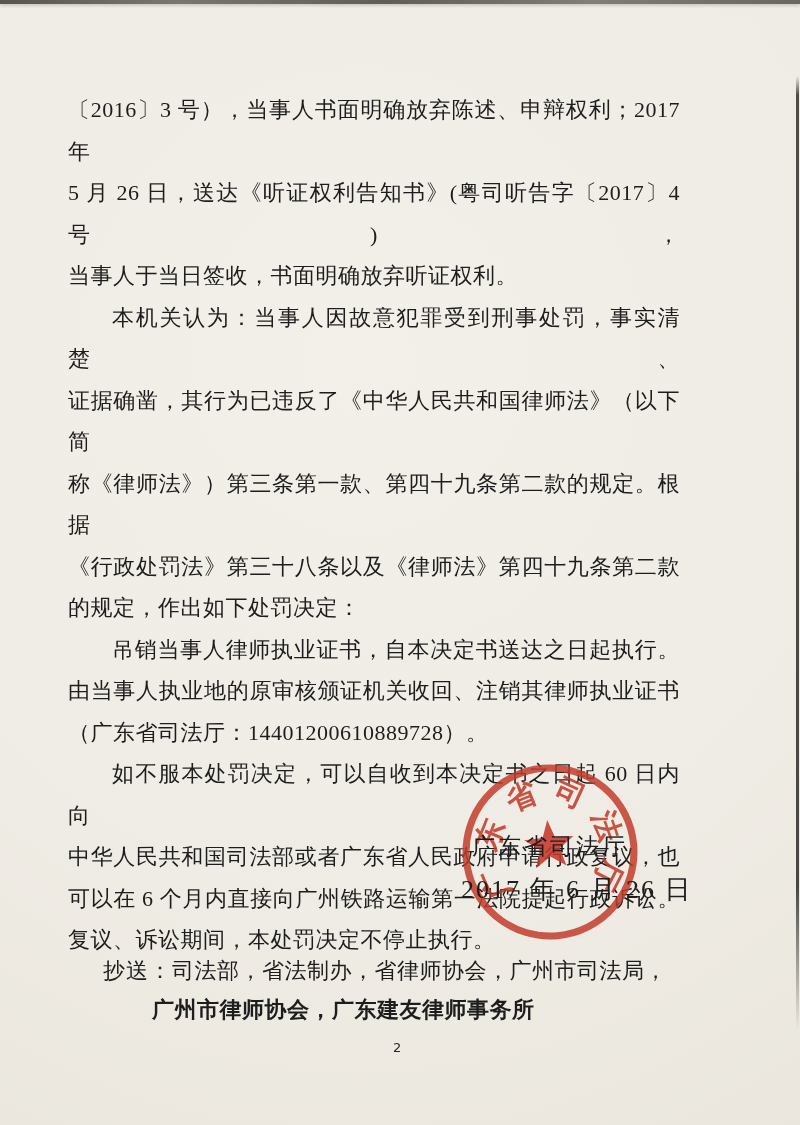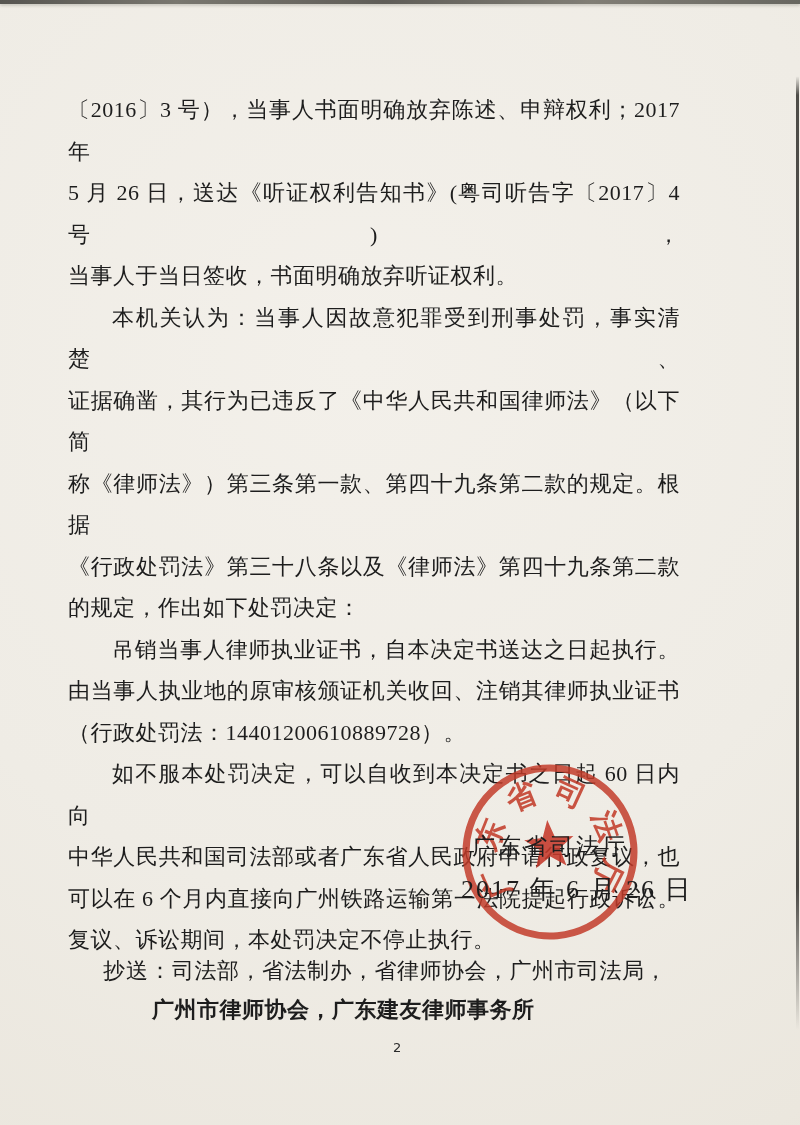--- a/index.html
+++ b/index.html
@@ -65,21 +65,21 @@
     <div class="line">〔2016〕3 号），当事人书面明确放弃陈述、申辩权利；2017 年</div>
     <div class="line">5 月 26 日，送达《听证权利告知书》(粤司听告字〔2017〕4 号)，</div>
     <div class="line last">当事人于当日签收，书面明确放弃听证权利。</div>
     <div class="line ind">本机关认为：当事人因故意犯罪受到刑事处罚，事实清楚、</div>
     <div class="line">证据确凿，其行为已违反了《中华人民共和国律师法》（以下简</div>
     <div class="line">称《律师法》）第三条第一款、第四十九条第二款的规定。根据</div>
     <div class="line">《行政处罚法》第三十八条以及《律师法》第四十九条第二款</div>
     <div class="line last">的规定，作出如下处罚决定：</div>
     <div class="line ind">吊销当事人律师执业证书，自本决定书送达之日起执行。</div>
     <div class="line">由当事人执业地的原审核颁证机关收回、注销其律师执业证书</div>
-    <div class="line last">（行政处罚法：14401200610889728）。</div>
+    <div class="line last">（广东省司法厅：14401200610889728）。</div>
     <div class="line ind">如不服本处罚决定，可以自收到本决定书之日起 60 日内向</div>
     <div class="line">中华人民共和国司法部或者广东省人民政府申请行政复议，也</div>
     <div class="line">可以在 6 个月内直接向广州铁路运输第一法院提起行政诉讼。</div>
     <div class="line last">复议、诉讼期间，本处罚决定不停止执行。</div>
   </main>
 
   <svg class="seal" width="180" height="180" viewBox="0 0 180 180" aria-hidden="true">
     <circle cx="90" cy="90" r="84" fill="none" stroke="#c23a28" stroke-width="7" opacity="0.9"></circle>
     <polygon points="90,58 96.2,75.5 114.7,76 100,87.2 105.3,105 90,94.5 74.7,105 80,87.2 65.3,76 83.8,75.5" fill="#c5392b" opacity="0.95"></polygon>
     <defs>

